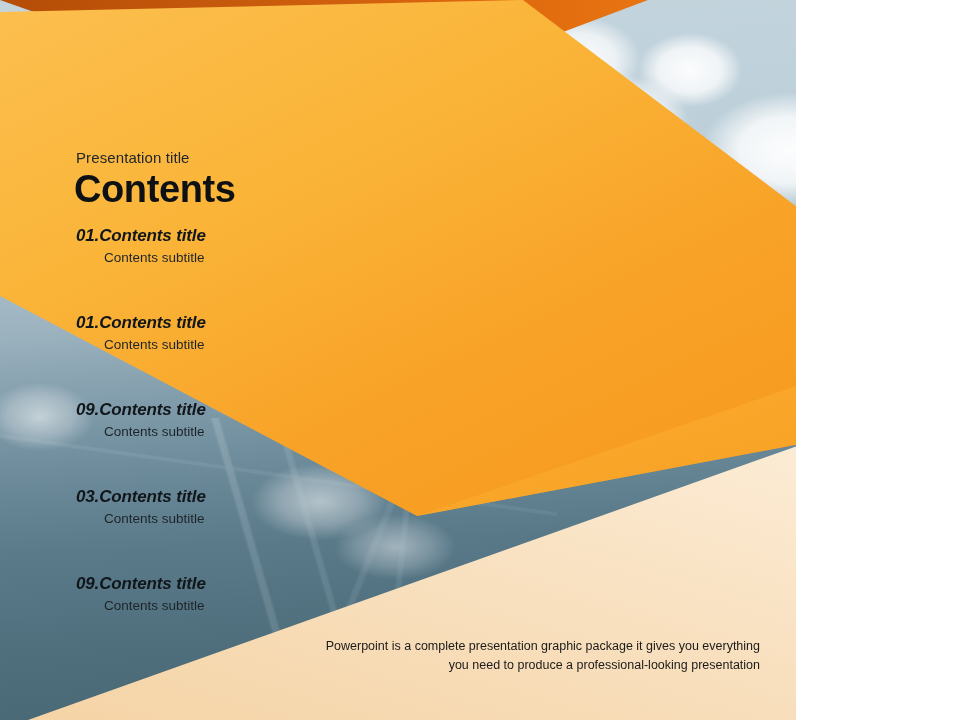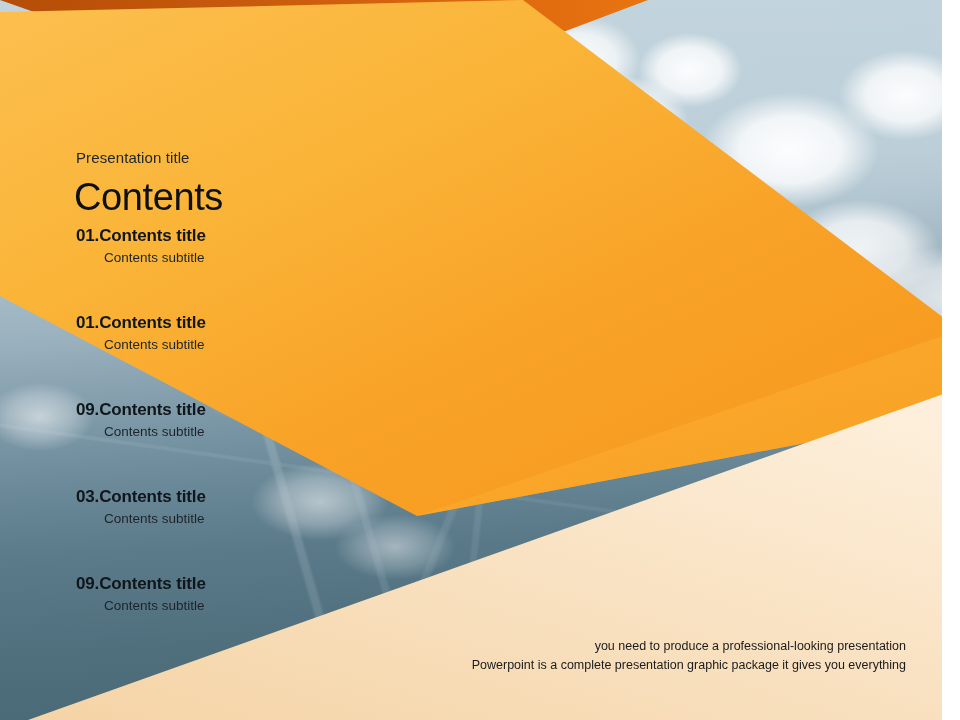--- a/index.html
+++ b/index.html
@@ -3,21 +3,21 @@
 <meta charset="utf-8">
 <title>Contents Slide</title>
 <style>
   html, body {
     margin: 0;
     padding: 0;
     background: #ffffff;
   }
   #slide {
     position: relative;
-    width: 942px;
+    width: 796px;
     height: 720px;
     overflow: hidden;
     font-family: "Liberation Sans", sans-serif;
     background: #aebfc9;
   }
 
   
   .photo-base {
     position: absolute;
     inset: 0;
@@ -95,34 +95,35 @@
   }
   .eyebrow {
     position: absolute;
     left: 76px; top: 149px;
     font-size: 15px;
     color: #20262b;
     letter-spacing: .1px;
   }
   .big-title {
     position: absolute;
-    left: 74px; top: 176px;
+    left: 74px; top: 168px;
     font-size: 38px;
-    font-weight: normal;
+    font-weight: bold;
     color: #0d1114;
     letter-spacing: -.4px;
   }
   .toc-item { position: absolute; left: 76px; }
   .toc-title {
     font-size: 17px;
     font-weight: bold;
     color: #10161a;
     letter-spacing: -.15px;
     line-height: 1.15;
     white-space: nowrap;
+    font-style: italic;
   }
   .toc-sub {
     font-size: 13.5px;
     color: #1d2429;
     line-height: 1.15;
     margin-top: 4px;
     white-space: nowrap;
     margin-left: 28px;
   }
   .footnote {
@@ -208,18 +209,18 @@
       <div class="toc-title">03.Contents title</div>
       <div class="toc-sub">Contents subtitle</div>
     </div>
 
     <div class="toc-item" style="top:574px">
       <div class="toc-title">09.Contents title</div>
       <div class="toc-sub">Contents subtitle</div>
     </div>
 
     <div class="footnote">
+      <div>Powerpoint is a complete presentation graphic package it gives you everything</div>
       <div>you need to produce a professional-looking presentation</div>
-      <div>Powerpoint is a complete presentation graphic package it gives you everything</div>
     </div>
 
   </div>
 </div>
 
 </body></html>

